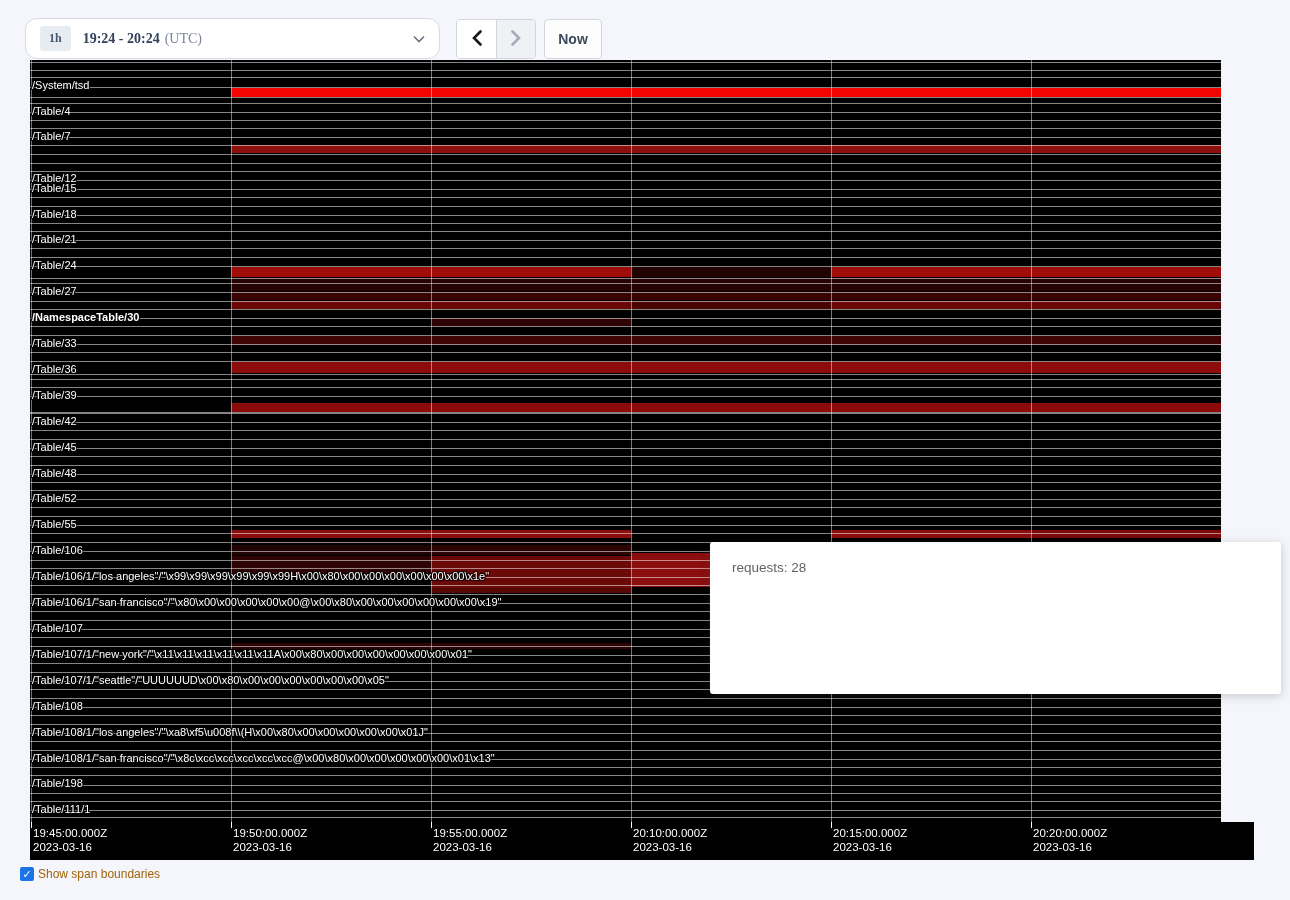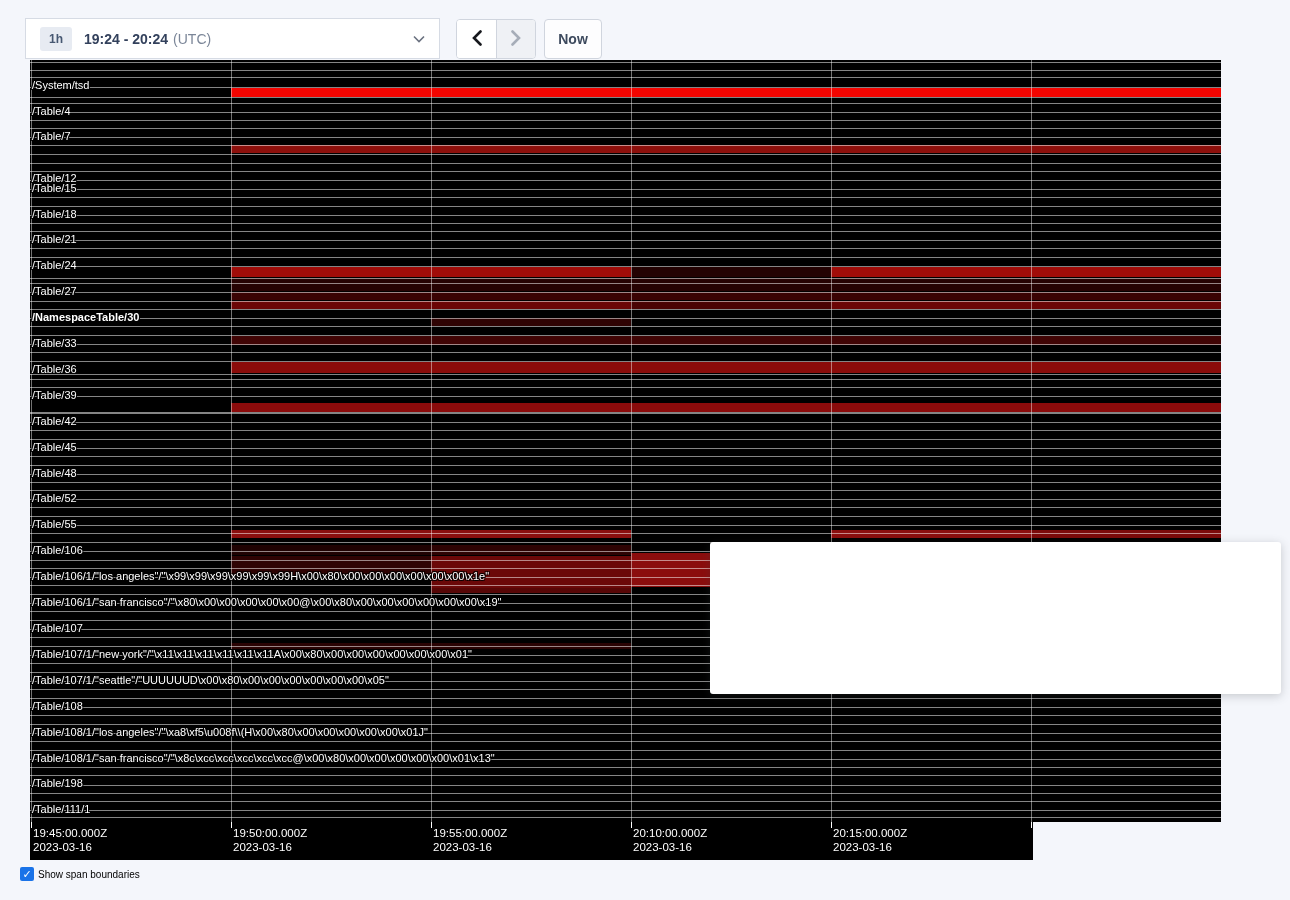--- a/index.html
+++ b/index.html
@@ -9,24 +9,25 @@
     font-family: "Liberation Sans", sans-serif;
     overflow: hidden;
     position: relative;
   }
   
   .time-selector {
     position: absolute; left: 25px; top: 18px;
     width: 415px; height: 41px;
     background: #ffffff;
     border: 1px solid #d6dbe4;
-    border-radius: 0;
+    border-radius: 12px;
     display: flex; align-items: center;
     padding: 0 14px;
     cursor: pointer;
+    font-family: Liberation Serif, serif;
   }
   .range-badge {
     background: #e7ebf2; color: #475872;
     font-size: 12px; font-weight: bold;
     padding: 5px 9px; border-radius: 3px;
     margin-right: 12px;
   }
   .range-text { color: #33415c; font-size: 14px; font-weight: bold; }
   .range-zone { color: #7b8698; font-size: 14px; margin-left: 5px; }
   .selector-caret { margin-left: auto; display: flex; align-items: center; }
@@ -55,21 +56,21 @@
   }
   
   .kv-wrap { position: absolute; left: 30px; top: 60px; width: 1191px; height: 800px; }
   .kv-plot {
     position: absolute; left: 0; top: 0;
     width: 1191px; height: 762px;
     background: #000; overflow: hidden;
   }
   .kv-axis {
     position: absolute; left: 0; top: 762px;
-    width: 1003px; height: 38px;
+    width: 1224px; height: 38px;
     background: #000; overflow: hidden;
   }
   .hline { position: absolute; left: 0; width: 1191px; height: 1px; background: rgba(255,255,255,0.52); }
   .vline { position: absolute; top: 0; width: 1px; height: 762px; background: rgba(255,255,255,0.45); }
   .band  { position: absolute; }
   .row-label {
     position: absolute; left: 2px;
     color: #ffffff; font-size: 11px; line-height: 12px;
     white-space: nowrap;
     text-shadow: 1px 1px 0 #000, -1px -1px 0 #000, 1px -1px 0 #000, -1px 1px 0 #000;
@@ -97,21 +98,21 @@
   }
   
   .footer { position: absolute; left: 20px; top: 867px; display: flex; align-items: center; }
   .checkbox {
     width: 14px; height: 14px;
     background: #1a73e8; border-radius: 2px;
     color: #fff; font-size: 11px; line-height: 14px;
     text-align: center; cursor: pointer;
     margin-right: 4px;
   }
-  .checkbox-label { color: #000000; font-size: 10px; }
+  .checkbox-label { color: #a16207; font-size: 12px; }
 </style>
 </head>
 <body>
 
 <div class="time-selector">
   <span class="range-badge">1h</span>
   <span class="range-text">19:24 - 20:24</span>
   <span class="range-zone">(UTC)</span>
   <span class="selector-caret">
     <svg width="12" height="8" viewBox="0 0 12 8">
@@ -306,18 +307,19 @@
       <div class="tickmark" style="left: 801px;"></div>
       <div class="tick-label" style="left: 803px;">20:15:00.000Z
 2023-03-16</div>
       <div class="tickmark" style="left: 1001px;"></div>
       <div class="tick-label" style="left: 1003px;">20:20:00.000Z
 2023-03-16</div>
     </div>
 </div>
 
 <div class="kv-tooltip" id="kv-tooltip">
+    <div>requests: 28</div>
   </div>
 
 <div class="footer">
   <div class="checkbox" id="span-checkbox" style="background: rgb(26, 115, 232);">✓</div>
   <span class="checkbox-label">Show span boundaries</span>
 </div>
 
 </body></html>

